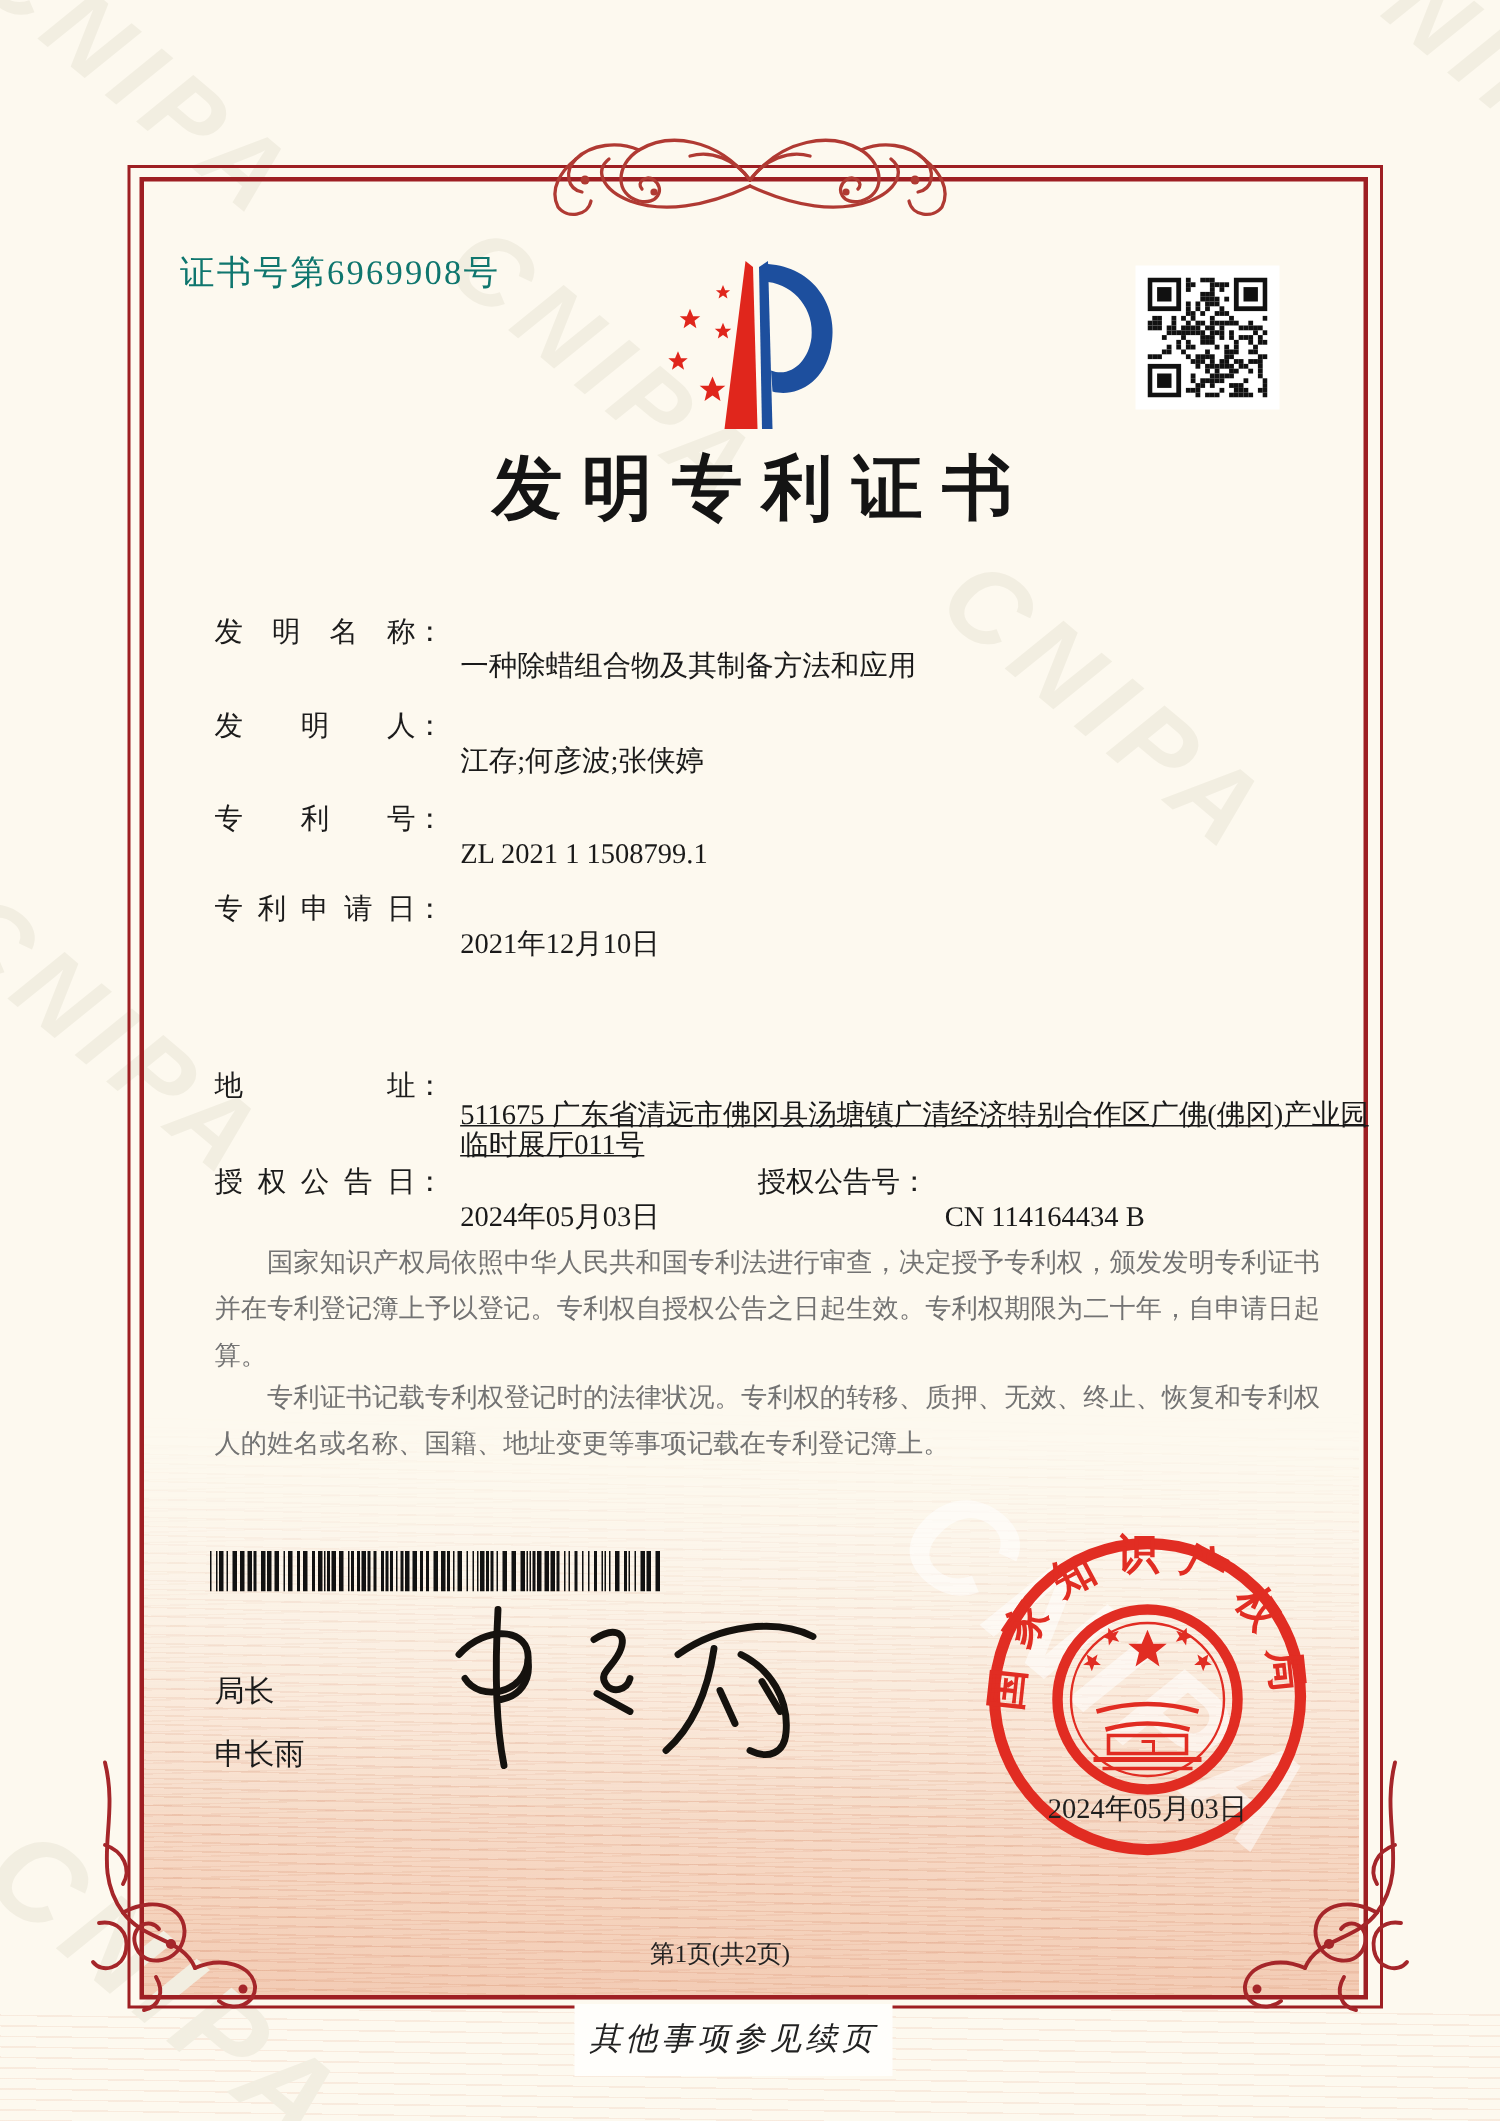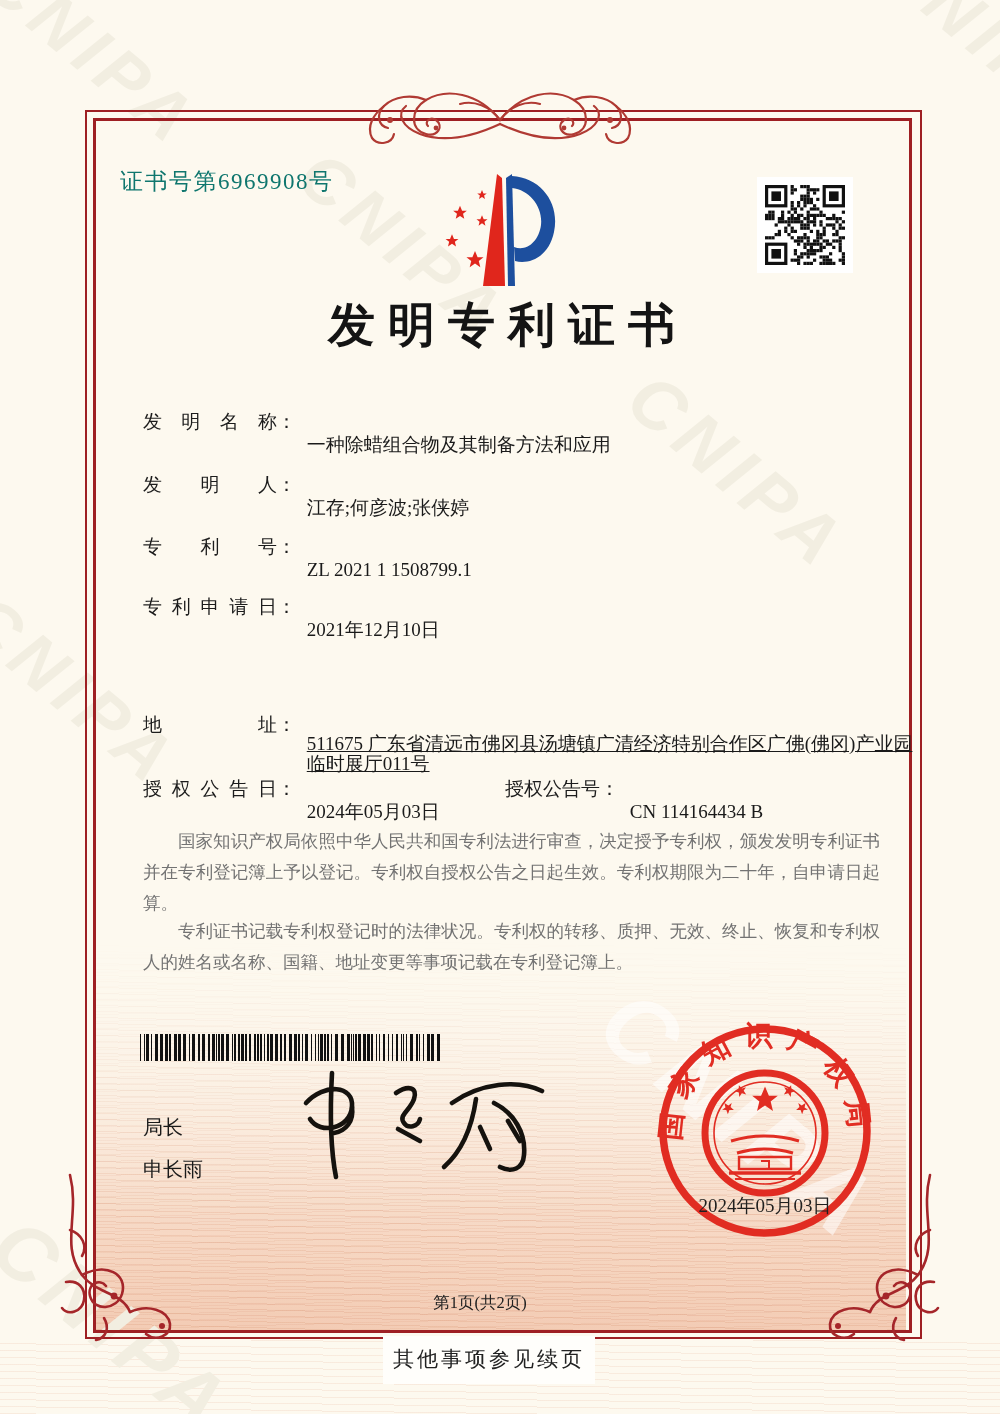--- a/index.html
+++ b/index.html
@@ -56,21 +56,21 @@
   .sig-title{position:absolute;z-index:4;left:143px;top:1114px;font-size:20px;
     font-family:"Liberation Sans","DejaVu Sans",sans-serif;color:#1a1a1a;}
   .sig-name{position:absolute;z-index:4;left:143px;top:1156px;font-size:20px;
     font-family:"Liberation Sans","DejaVu Sans",sans-serif;color:#1a1a1a;}
   .signature{position:absolute;z-index:4;left:280px;top:1055px;}
   
   .seal{position:absolute;z-index:4;left:655px;top:1021px;opacity:0.97;}
   
   .pageno{position:absolute;z-index:4;left:85px;top:1292px;width:790px;text-align:center;
     font-size:16.5px;color:#222;}
-  .contbox{position:absolute;z-index:4;left:383px;top:1336px;width:212px;height:48px;background:#fffefb;}
+  .contbox{position:absolute;z-index:4;left:383px;top:1336px;width:212px;height:48px;background:#fffefb;font-style:italic;}
   .conttext{position:absolute;left:10px;top:9px;font-size:21px;letter-spacing:3px;color:#222;white-space:nowrap;}
 </style>
 </head>
 <body>
 
 <div id="page">
 
   <div class="wm wm1">CNIPA</div>
   <div class="wm wm2">CNIPA</div>
   <div class="wm wm3">CNIPA</div>

